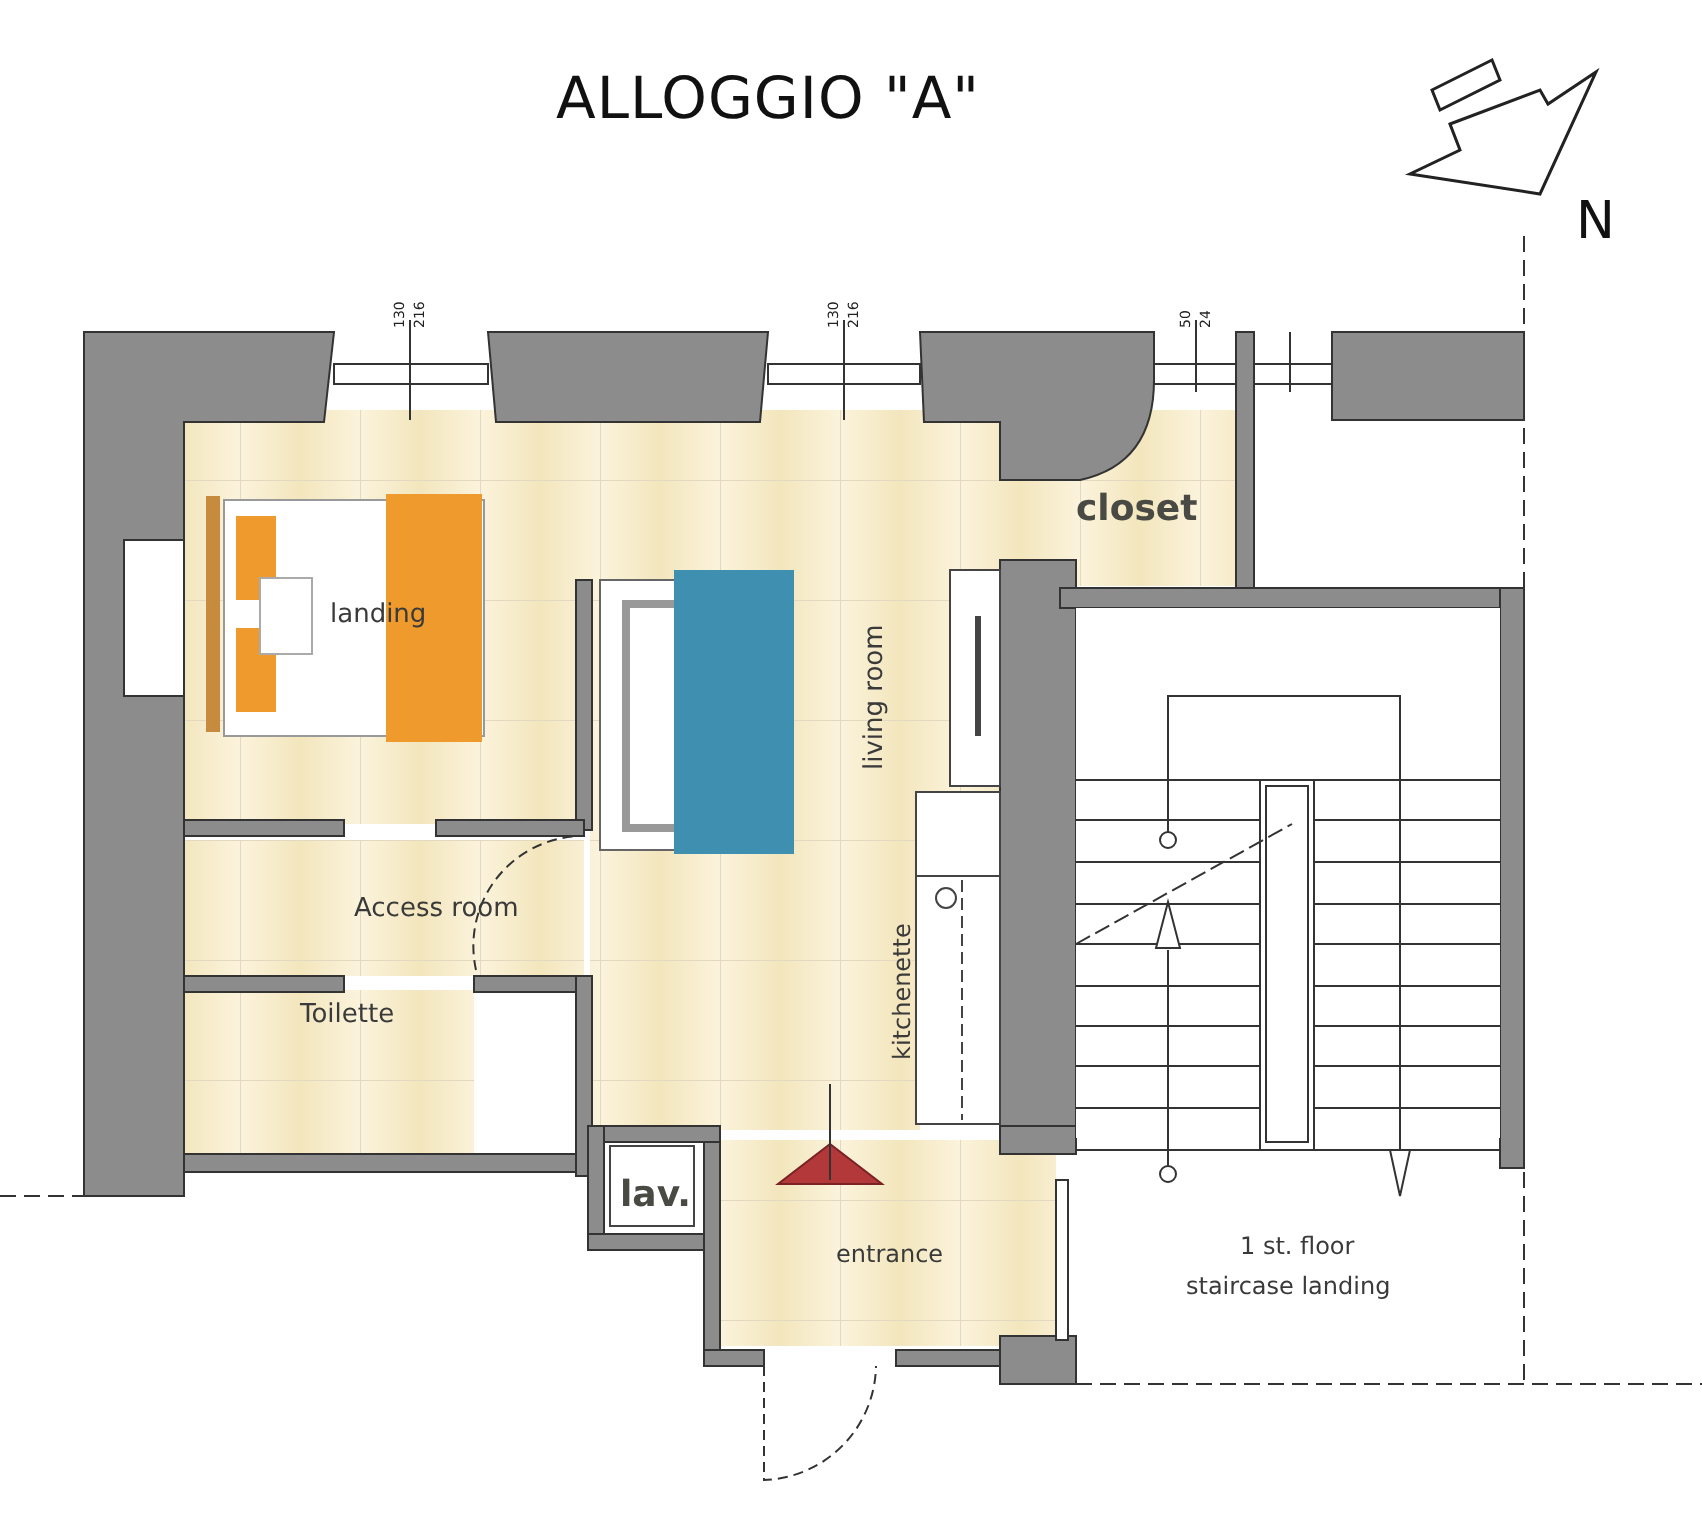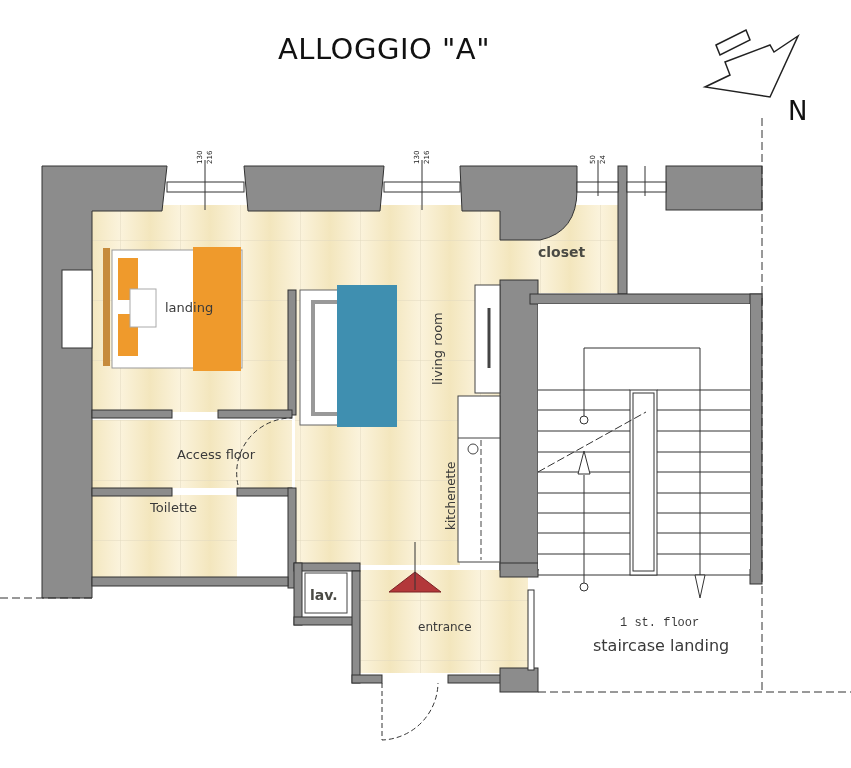--- a/index.html
+++ b/index.html
@@ -1,21 +1,21 @@
 <!DOCTYPE html>
 <html><head>
 <meta charset="utf-8">
 <style>
   html, body { margin: 0; padding: 0; background: #ffffff; }
   body { width: 851px; height: 768px; position: relative; overflow: hidden; font-family: "Liberation Sans", sans-serif; }
   #plan { position: absolute; left: 0; top: 0; width: 851px; height: 768px; }
   .title { position: absolute; left: 278px; top: 32px; font-family: "DejaVu Sans", sans-serif; font-size: 29px; color: #111; letter-spacing: 0.5px; }
   .north { position: absolute; left: 788px; top: 96px; font-family: "DejaVu Sans", sans-serif; font-size: 26px; color: #111; }
   .lbl { position: absolute; font-family: "DejaVu Sans", sans-serif; color: #3a3a3a; font-size: 13px; white-space: nowrap; }
-  .lbl.bold { font-weight: bold; font-size: 14px; color: #4a4a44; }
+  .lbl.bold { font-weight: bold; font-size: 18px; color: #4a4a44; }
   .lbl.vert { transform: rotate(-90deg); transform-origin: left top; }
   .dim { position: absolute; font-family: "DejaVu Sans", sans-serif; font-size: 7px; color: #222; transform: rotate(-90deg); transform-origin: left top; }
 </style>
 </head>
 <body>
 
 <svg id="plan" viewBox="0 0 851 768" xmlns="http://www.w3.org/2000/svg">
   <defs>
     <linearGradient id="tile" x1="0" x2="1" y1="0" y2="0">
       <stop offset="0" stop-color="#fbf3dc"></stop>
@@ -159,26 +159,26 @@
     <polygon points="725,62 770,45 774,52 798,36 770,97 705,87 730,75"></polygon>
   </g>
 </svg>
 
 <div class="title">ALLOGGIO "A"</div>
 <div class="north">N</div>
 
 <div class="lbl" style="left:165px;top:300px;">landing</div>
 <div class="lbl vert" style="left:430px;top:385px;">living room</div>
 <div class="lbl bold" style="left:538px;top:244px;">closet</div>
-<div class="lbl" style="left:177px;top:447px;">Access floor</div>
+<div class="lbl" style="left:177px;top:447px;">Access room</div>
 <div class="lbl" style="left:150px;top:500px;">Toilette</div>
 <div class="lbl vert" style="left:444px;top:530px;font-size:12px;">kitchenette</div>
 <div class="lbl bold" style="left:310px;top:587px;">lav.</div>
 <div class="lbl" style="left:418px;top:620px;font-size:12px;">entrance</div>
-<div class="lbl" style="left:620px;top:616px;font-size:12px;font-family:Liberation Mono, monospace;">1 st. floor</div>
-<div class="lbl" style="left:593px;top:636px;font-size:16px;">staircase landing</div>
+<div class="lbl" style="left:620px;top:616px;font-size:12px;">1 st. floor</div>
+<div class="lbl" style="left:593px;top:636px;font-size:12px;">staircase landing</div>
 
 <div class="dim" style="left:196px;top:164px;">130</div>
 <div class="dim" style="left:206px;top:164px;">216</div>
 <div class="dim" style="left:413px;top:164px;">130</div>
 <div class="dim" style="left:423px;top:164px;">216</div>
 <div class="dim" style="left:589px;top:164px;">50</div>
 <div class="dim" style="left:599px;top:164px;">24</div>
 
 </body></html>

